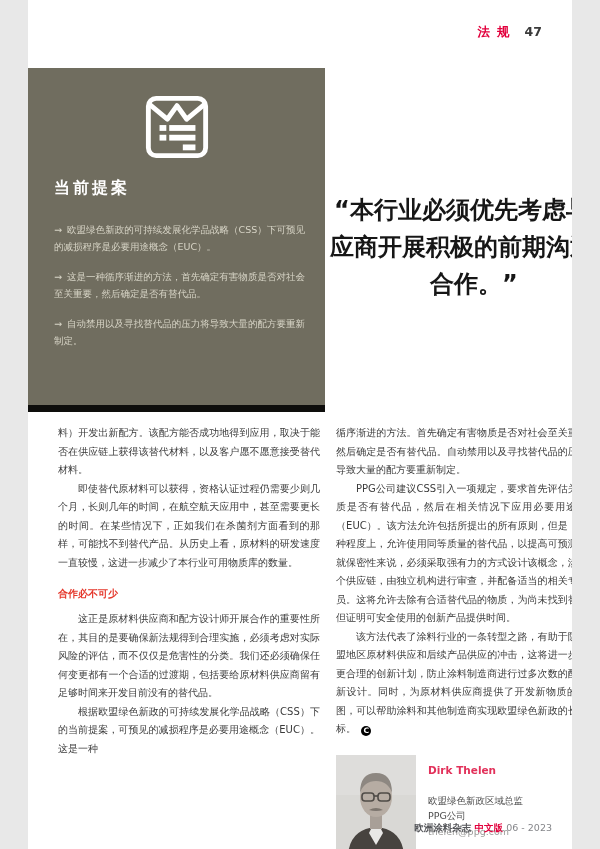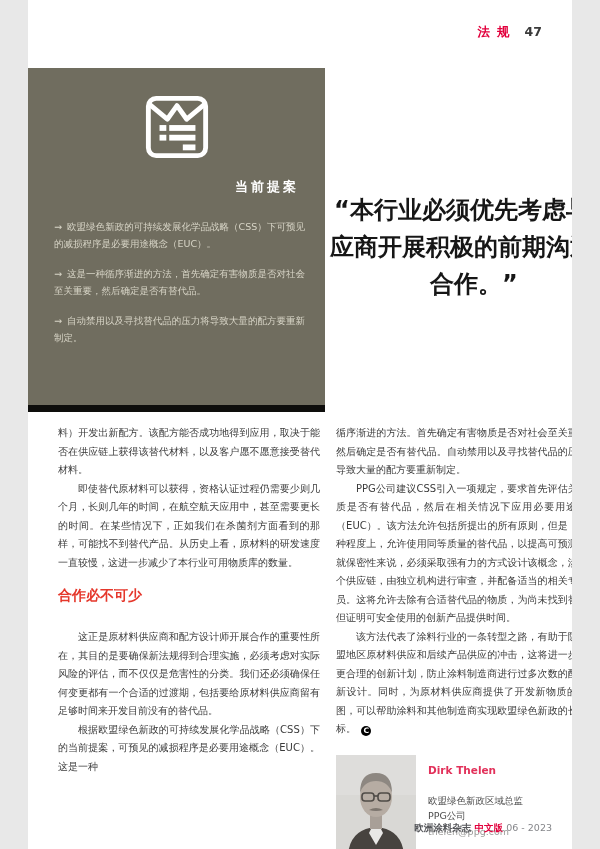--- a/index.html
+++ b/index.html
@@ -32,24 +32,24 @@
     top: 68px;
     width: 297px;
     height: 344px;
     background: #706d5f;
     border-bottom: 7px solid #0e0e0c;
     padding: 26px 16px 0 26px;
   }
   .icon-wrap { text-align: center; margin-right: 10px; }
   .sidebar-title {
     color: #ffffff;
-    font-size: 13px;
+    font-size: 16px;
     font-weight: bold;
     letter-spacing: 3px;
-    text-align: right;
+    text-align: left;
     margin: 14px 10px 22px 0;
   }
   .bullet {
     color: #d7d4c6;
     font-size: 9.5px;
     line-height: 17px;
     text-align: justify;
     margin: 0 4px 13px 0;
   }
   .bullet .arrow { margin-right: 5px; }
@@ -79,23 +79,23 @@
   .col { flex: 1; min-width: 0; }
   .col p {
     font-size: 10px;
     line-height: 18.5px;
     color: #3b3b3b;
     text-align: justify;
   }
   .col p.indent { text-indent: 2em; }
   .subhead {
     color: #e5372b;
-    font-size: 14px;
-    font-weight: bold;
-    margin: 15px 0 23px 0;
+    font-size: 10px;
+    font-weight: bold;
+    margin: 15px 0 9px 0;
   }
   .endmark {
     display: inline-block;
     width: 10px;
     height: 10px;
     background: #000;
     border-radius: 50%;
     color: #fff;
     font-size: 7.5px;
     font-weight: bold;

